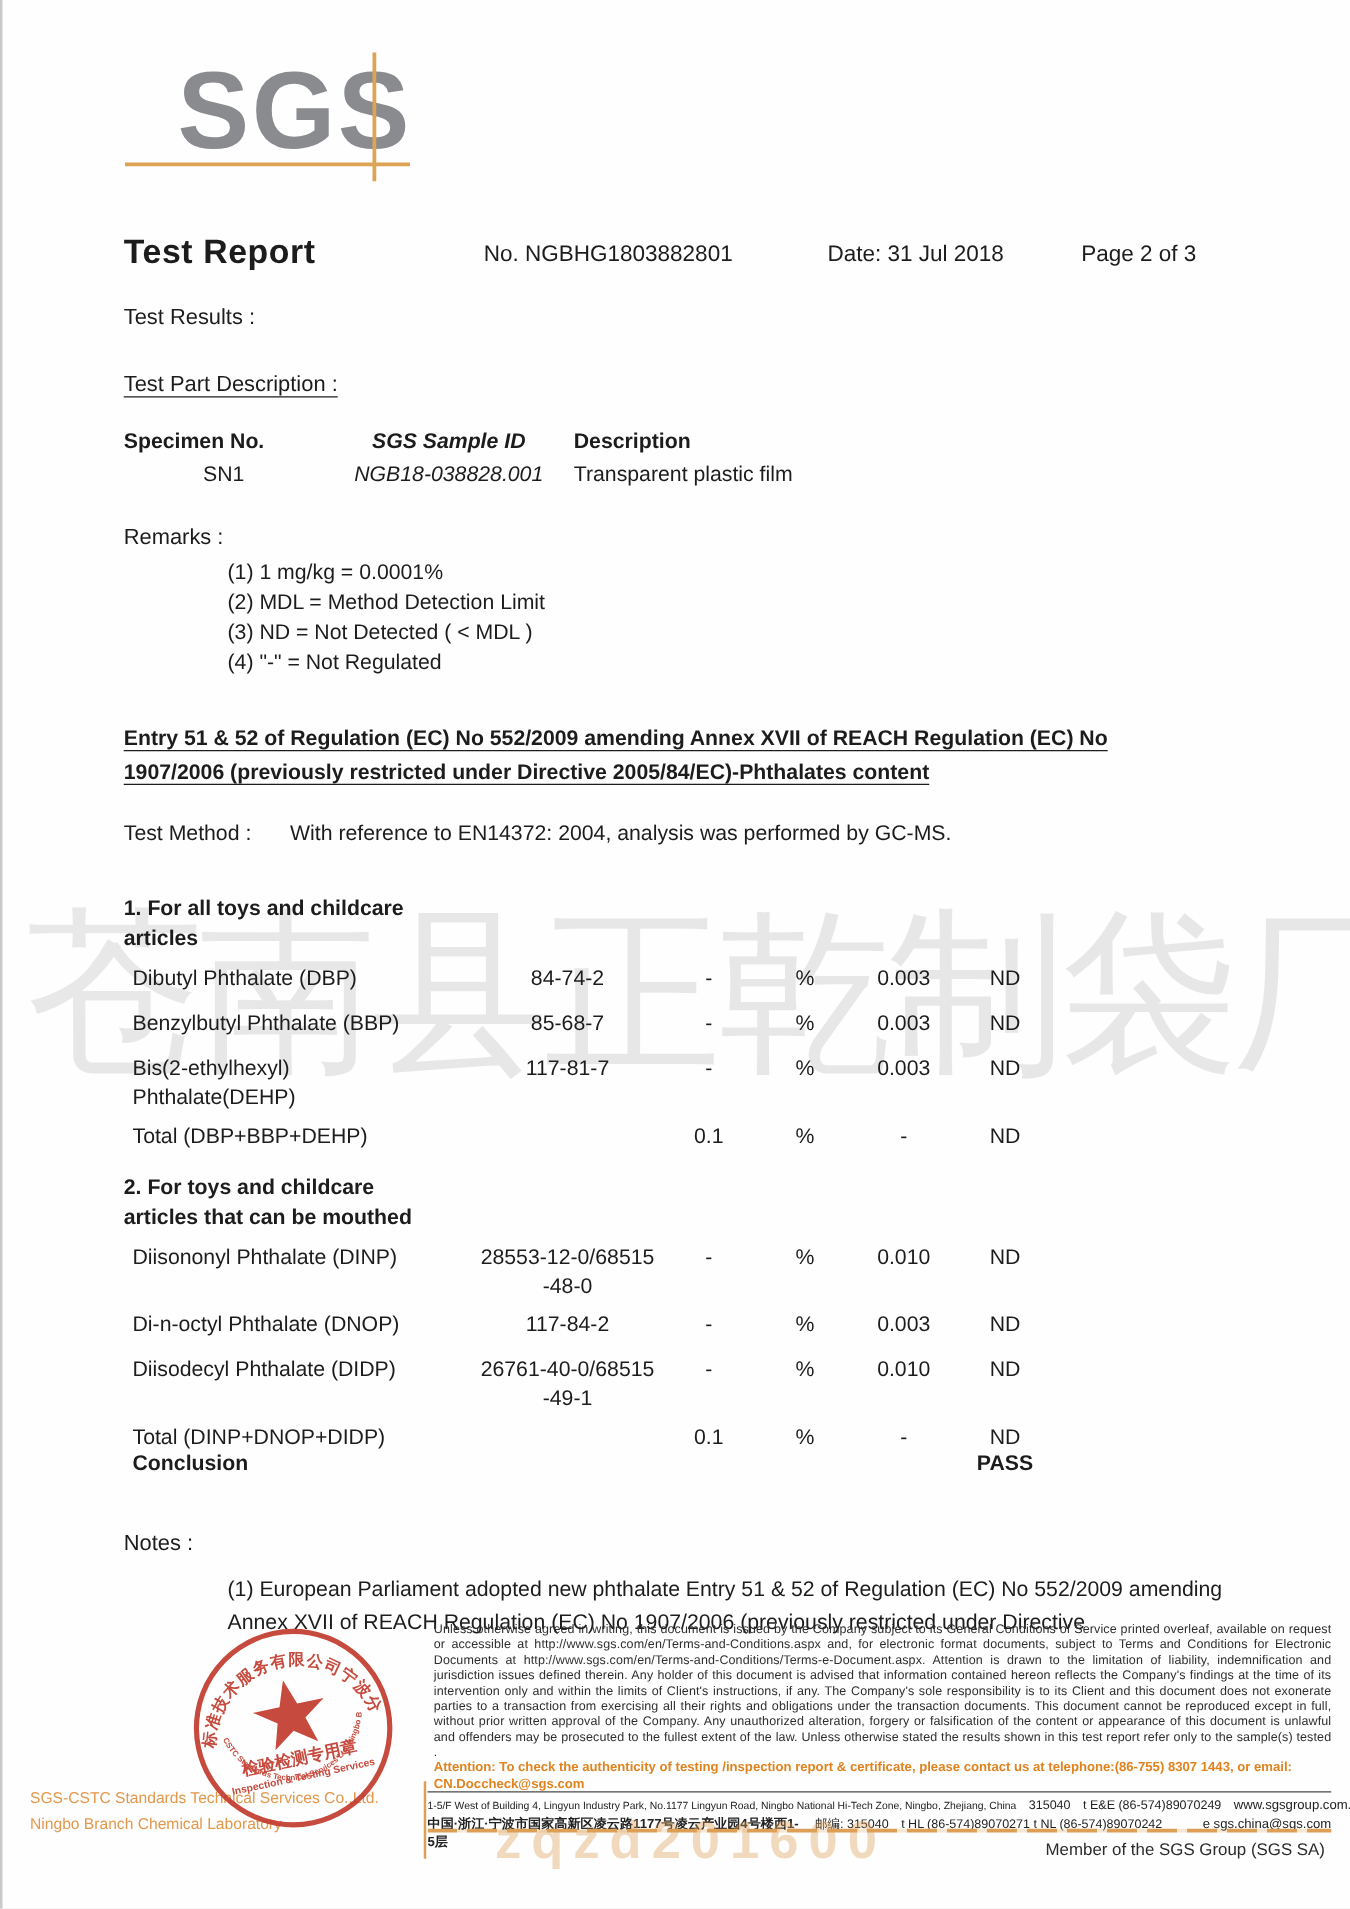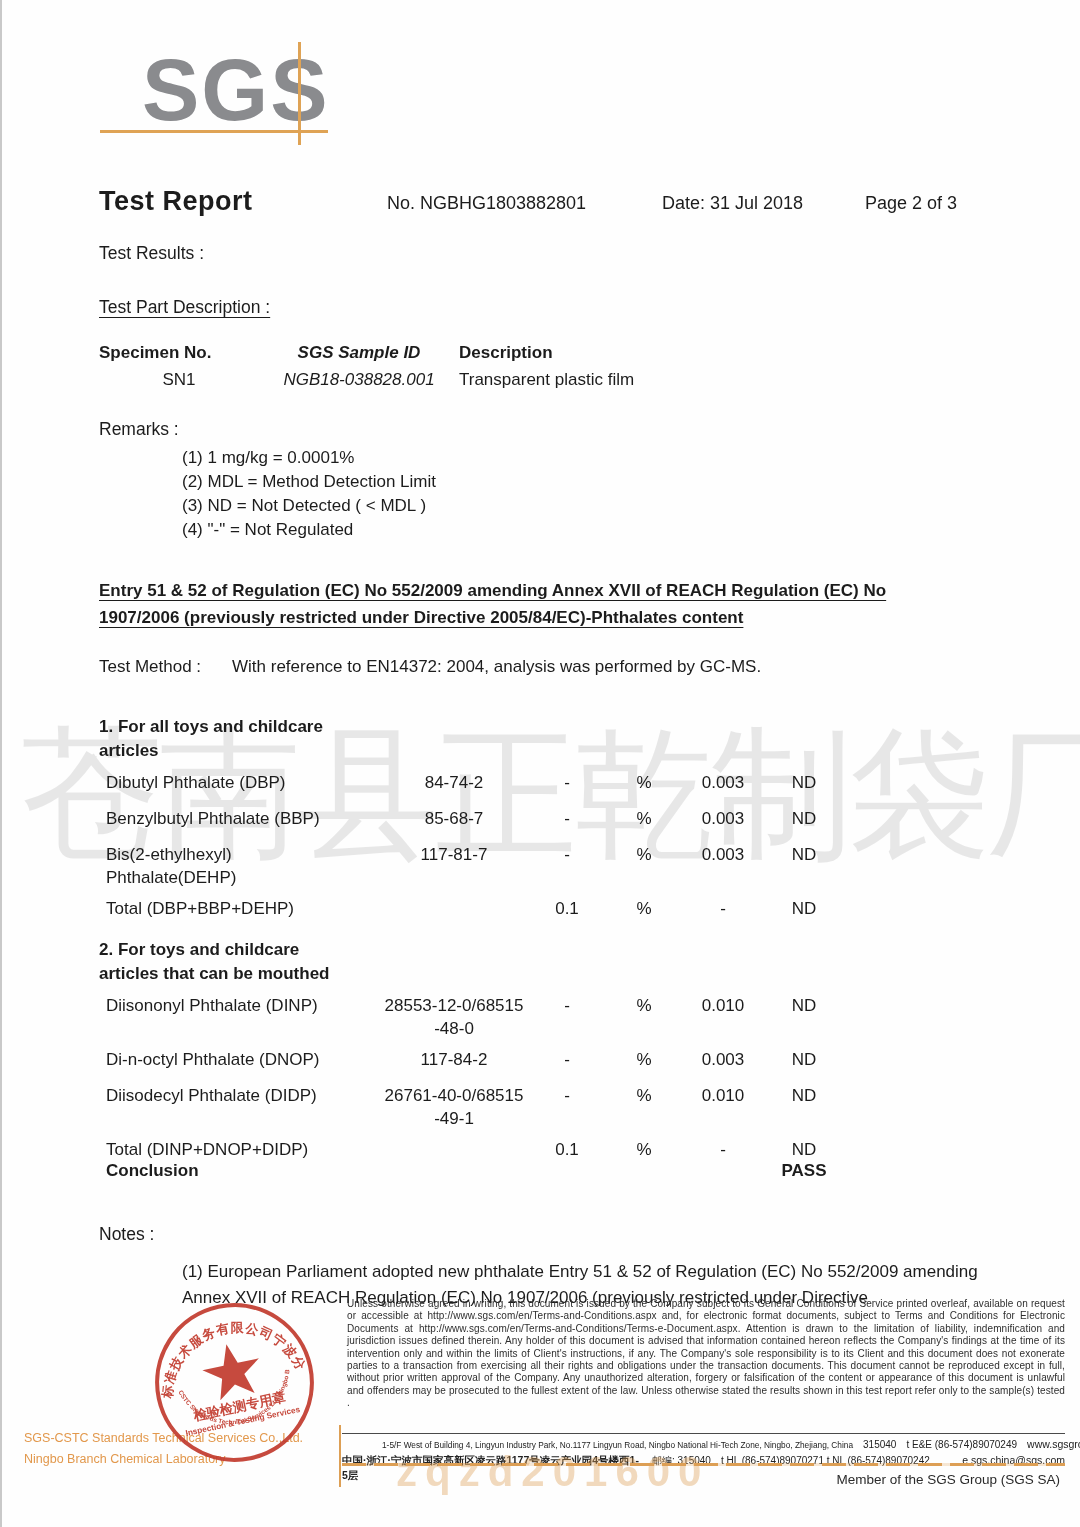--- a/index.html
+++ b/index.html
@@ -71,21 +71,21 @@
   .legal {
     position:absolute; left:345px; top:8px; width:718px;
     font-size:10px; line-height:12.4px; text-align:justify; color:#2e2e2e; letter-spacing:.1px;
   }
   .attention {
     position:absolute; left:345px; top:118px; width:718px;
     color:#e0831f; font-weight:bold; font-size:10.5px; line-height:12.5px;
   }
   .addr-block { position:absolute; left:340px; top:143px; width:723px; border-top:1px solid #4a4a4a; padding-top:3px; }
   .addr-row { display:flex; align-items:baseline; gap:10px; line-height:15px; }
-  .addr-en { font-size:8.3px; color:#222; flex:none;padding-left:40px; }
+  .addr-en { font-size:8.3px; color:#222; flex:none; }
   .addr-cn { font-size:10.5px; font-weight:bold; color:#222; flex:none; width:300px; }
   .addr-post { font-size:10px; color:#222; flex:none; }
   .addr-phone { font-size:10px; color:#222; flex:none; }
   .addr-right { margin-left:auto; font-size:10.5px; color:#222; flex:none; }
   .orange-dashed {
     position:absolute; left:340px; top:173px; width:723px; height:3px;
     background:repeating-linear-gradient(90deg,#dd9f55 0 24px,rgba(221,159,85,.25) 24px 32px);
   }
   .footer-vline { position:absolute; left:337px; top:135px; width:2px; height:62px; background:#dd9f55; }
   .member-line { position:absolute; right:20px; top:182px; font-size:13.5px; color:#2b2b2b; }
@@ -256,20 +256,21 @@
         </text>
         <text font-size="6.2" font-weight="bold" fill="#c23b2e">
           <textPath href="#arcBot" startOffset="50%" text-anchor="middle">SGS-CSTC Standards Technical Services Ltd. Ningbo Branch</textPath>
         </text>
         <text x="80" y="108" text-anchor="middle" font-size="13" font-weight="bold" fill="#c23b2e">检验检测专用章</text>
         <text x="80" y="121" text-anchor="middle" font-size="8" font-weight="bold" fill="#c23b2e">Inspection &amp; Testing Services</text>
       </svg>
     </div>
 
     <div class="legal">Unless otherwise agreed in writing, this document is issued by the Company subject to its General Conditions of Service printed overleaf, available on request or accessible at http://www.sgs.com/en/Terms-and-Conditions.aspx and, for electronic format documents, subject to Terms and Conditions for Electronic Documents at http://www.sgs.com/en/Terms-and-Conditions/Terms-e-Document.aspx. Attention is drawn to the limitation of liability, indemnification and jurisdiction issues defined therein. Any holder of this document is advised that information contained hereon reflects the Company's findings at the time of its intervention only and within the limits of Client's instructions, if any. The Company's sole responsibility is to its Client and this document does not exonerate parties to a transaction from exercising all their rights and obligations under the transaction documents. This document cannot be reproduced except in full, without prior written approval of the Company. Any unauthorized alteration, forgery or falsification of the content or appearance of this document is unlawful and offenders may be prosecuted to the fullest extent of the law. Unless otherwise stated the results shown in this test report refer only to the sample(s) tested .</div>
+    <div class="attention">Attention: To check the authenticity of testing /inspection report &amp; certificate, please contact us at telephone:(86-755) 8307 1443, or email: CN.Doccheck@sgs.com</div>
 
     <div class="addr-block">
       <div class="addr-row">
         <span class="addr-en">1-5/F West of Building 4, Lingyun Industry Park, No.1177 Lingyun Road, Ningbo National Hi-Tech Zone, Ningbo, Zhejiang, China</span>
         <span class="addr-post">315040</span>
         <span class="addr-phone">t E&amp;E (86-574)89070249</span>
         <span class="addr-right">www.sgsgroup.com.cn</span>
       </div>
       <div class="addr-row">
         <span class="addr-cn">中国·浙江·宁波市国家高新区凌云路1177号凌云产业园4号楼西1-5层</span>

